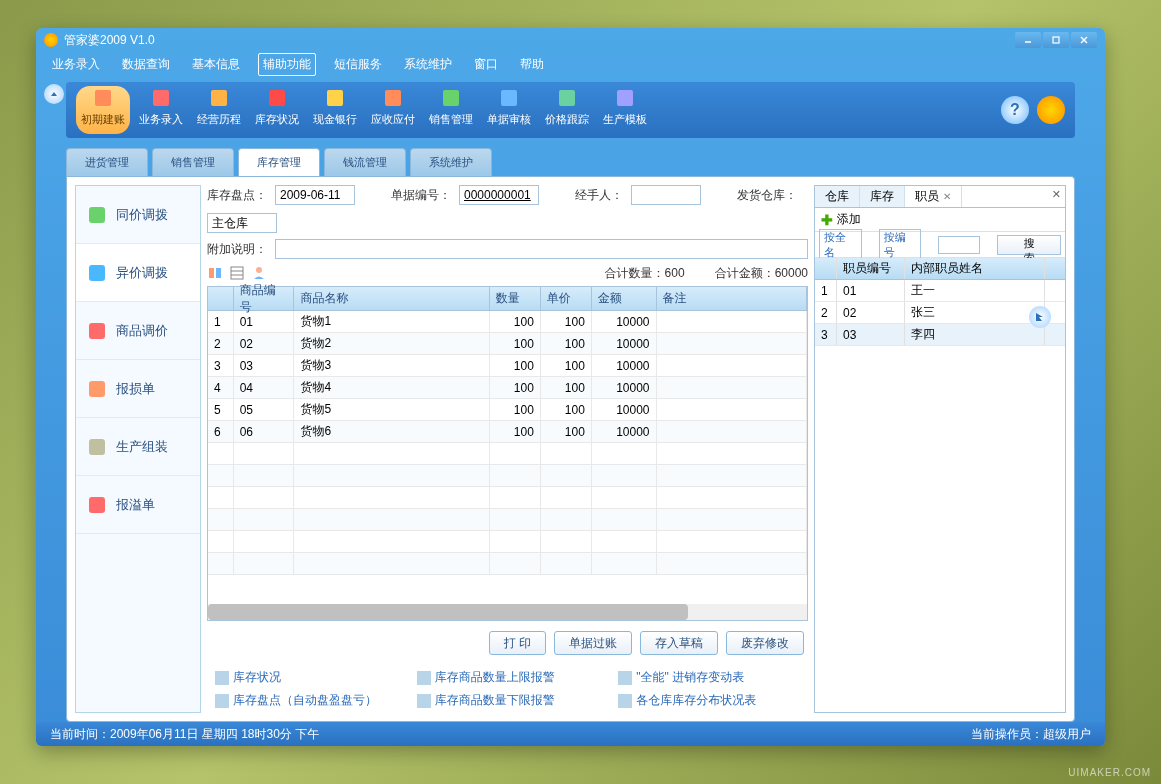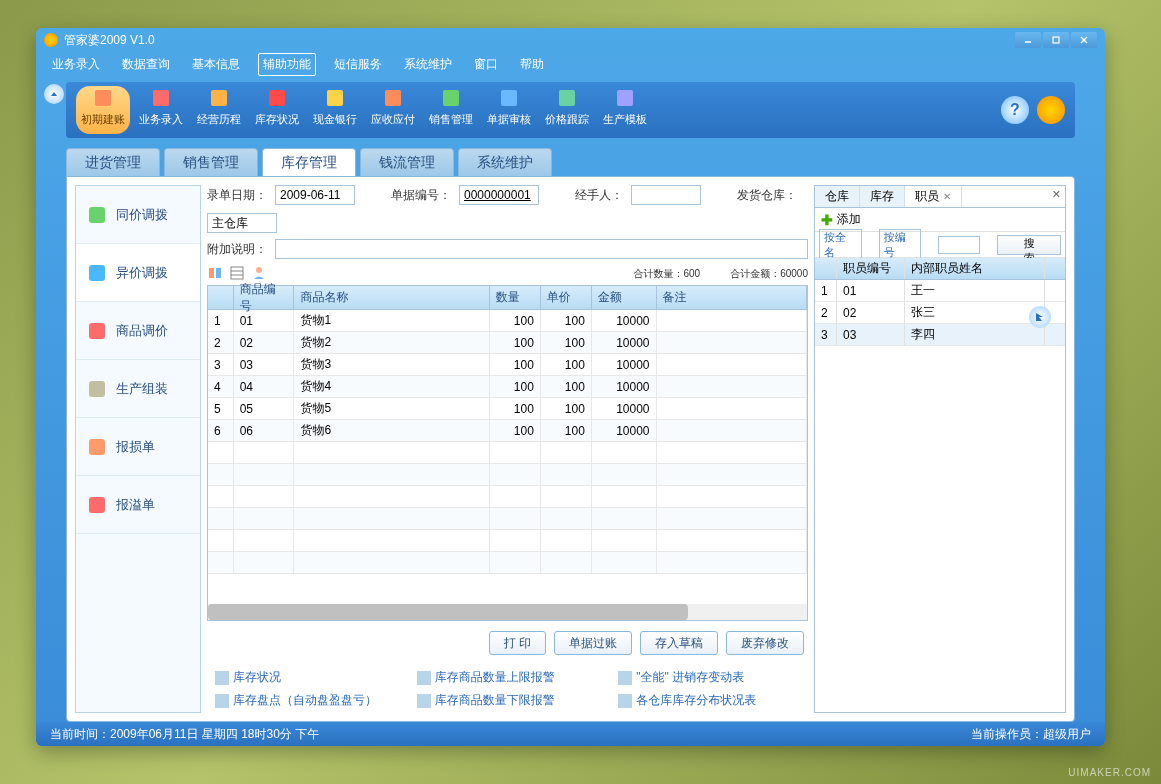--- a/index.html
+++ b/index.html
@@ -15,32 +15,32 @@
 .menubar .item { cursor: pointer; padding: 2px 4px; }
 .menubar .item.active { border: 1px solid #fff; border-radius: 2px; }
 .expand-btn { position: absolute; top: 56px; left: 8px; width: 20px; height: 20px; background: radial-gradient(circle,#fff,#a0d0ff); border-radius: 50%; display: flex; align-items: center; justify-content: center; cursor: pointer; }
 .toolbar { margin: 6px 30px 0 30px; height: 56px; background: linear-gradient(#3a88d8,#2a70c0); border-radius: 4px; display: flex; align-items: center; padding: 0 10px; gap: 4px; }
 .toolbar .btn { width: 54px; height: 48px; display: flex; flex-direction: column; align-items: center; cursor: pointer; border-radius: 14px; color: #fff; font-size: 11px; }
 .toolbar .btn.active { background: linear-gradient(#ffd88a,#ffb347); color: #6a4000; }
 .toolbar .btn .ico { width: 24px; height: 24px; margin-bottom: 2px; }
 .toolbar .right { margin-left: auto; display: flex; gap: 8px; }
 .toolbar .right div { width: 28px; height: 28px; border-radius: 50%; }
 .maintabs { margin: 8px 30px 0 30px; height: 30px; display: flex; align-items: flex-end; gap: 4px; }
-.maintabs .tab { height: 28px; padding: 0 18px; display: flex; align-items: center; background: linear-gradient(#bcd8ee,#9cc8e8); border-radius: 4px 4px 0 0; font-size: 14px; color: #2a5080; cursor: pointer; border: 1px solid #8ab8dc; border-bottom: none; }
+.maintabs .tab { height: 28px; padding: 0 18px; display: flex; align-items: center; background: linear-gradient(#bcd8ee,#9cc8e8); border-radius: 4px 4px 0 0; font-size: 11px; color: #2a5080; cursor: pointer; border: 1px solid #8ab8dc; border-bottom: none; }
 .maintabs .tab.active { background: #fff; color: #2a5080; }
 .content { margin: 0 30px; flex: 1; background: #fff; border-radius: 0 4px 4px 4px; border: 1px solid #8ab8dc; display: flex; padding: 8px; gap: 6px; overflow: hidden; }
 .sidebar { width: 126px; border: 1px solid #b8d4e8; background: #f4faff; }
 .sidebar .sitem { height: 58px; display: flex; align-items: center; padding: 0 10px; gap: 8px; font-size: 13px; color: #2a5080; cursor: pointer; border-bottom: 1px solid #e0ecf4; }
 .sidebar .sitem.active { background: #fff; text-align: center; }
 .sidebar .sitem .sico { width: 22px; height: 22px; }
 .mainarea { flex: 1; display: flex; flex-direction: column; min-width: 0; }
 .formrow { display: flex; align-items: center; gap: 8px; font-size: 12px; color: #333; margin-bottom: 6px; flex-wrap: wrap; }
 .formrow input, .formrow select { height: 20px; border: 1px solid #a8c4dc; padding: 0 4px; font-size: 12px; }
 .formrow .lbl { color: #333; }
-.smico-row { display: flex; gap: 6px; align-items: flex-end; margin-bottom: 4px; font-size: 10px; }
+.smico-row { display: flex; gap: 6px; align-items: flex-start; margin-bottom: 4px; font-size: 12px; }
 .smico-row .smico { width: 16px; height: 16px; cursor: pointer; }
 .smico-row .totals { margin-left: auto; display: flex; gap: 30px; color: #333; }
 .grid { flex: 1; border: 1px solid #a8c4dc; background: #fff; display: flex; flex-direction: column; min-height: 0; }
 .grid .head { display: flex; background: linear-gradient(#d6ecfb,#b8dcf4); height: 24px; border-bottom: 1px solid #a8c4dc; }
 .grid .head .cell { border-right: 1px solid #a8c4dc; display: flex; align-items: center; padding: 0 6px; font-size: 12px; color: #2a5080; }
 .grid .body { flex: 1; overflow: auto; }
 .grid .row { display: flex; height: 22px; border-bottom: 1px solid #e8e8e8; }
 .grid .row:nth-child(even) { background: #f8fbfe; }
 .grid .row .cell { border-right: 1px solid #e8e8e8; display: flex; align-items: center; padding: 0 6px; font-size: 12px; }
 .grid .hscroll { height: 16px; background: #f0f0f0; display: flex; }
@@ -209,41 +209,41 @@
           <span>异价调拨</span>
         </div>
         <div class="sitem">
           <span class="sico"><svg viewBox="0 0 22 22">
               <rect x="3" y="3" width="16" height="16" rx="3" fill="#ff6a6a"></rect>
             </svg></span>
           <span>商品调价</span>
         </div>
         <div class="sitem">
           <span class="sico"><svg viewBox="0 0 22 22">
+              <rect x="3" y="3" width="16" height="16" rx="3" fill="#ff9a6a"></rect>
+            </svg></span>
+          <span>报损单</span>
+        </div>
+        <div class="sitem">
+          <span class="sico"><svg viewBox="0 0 22 22">
               <rect x="3" y="3" width="16" height="16" rx="3" fill="#c0c0a0"></rect>
             </svg></span>
           <span>生产组装</span>
-        </div>
-        <div class="sitem">
-          <span class="sico"><svg viewBox="0 0 22 22">
-              <rect x="3" y="3" width="16" height="16" rx="3" fill="#ff9a6a"></rect>
-            </svg></span>
-          <span>报损单</span>
         </div>
         <div class="sitem">
           <span class="sico"><svg viewBox="0 0 22 22">
               <rect x="3" y="3" width="16" height="16" rx="3" fill="#ff6a6a"></rect>
             </svg></span>
           <span>报溢单</span>
         </div>
       </div>
 
     <div class="mainarea">
       <div class="formrow">
-        <span class="lbl">录单日期：</span>
+        <span class="lbl">库存盘点：</span>
         <input style="width: 80px;" value="2009-06-11">
         <span style="width:20px;"></span>
         <span class="lbl">单据编号：</span>
         <input style="width: 80px; text-decoration: underline;" value="0000000001">
         <span style="width:20px;"></span>
         <span class="lbl">经手人：</span>
         <input style="width: 70px;" value="">
         <span style="width:20px;"></span>
         <span class="lbl">发货仓库：</span>
         <input style="width: 70px;" value="主仓库">

